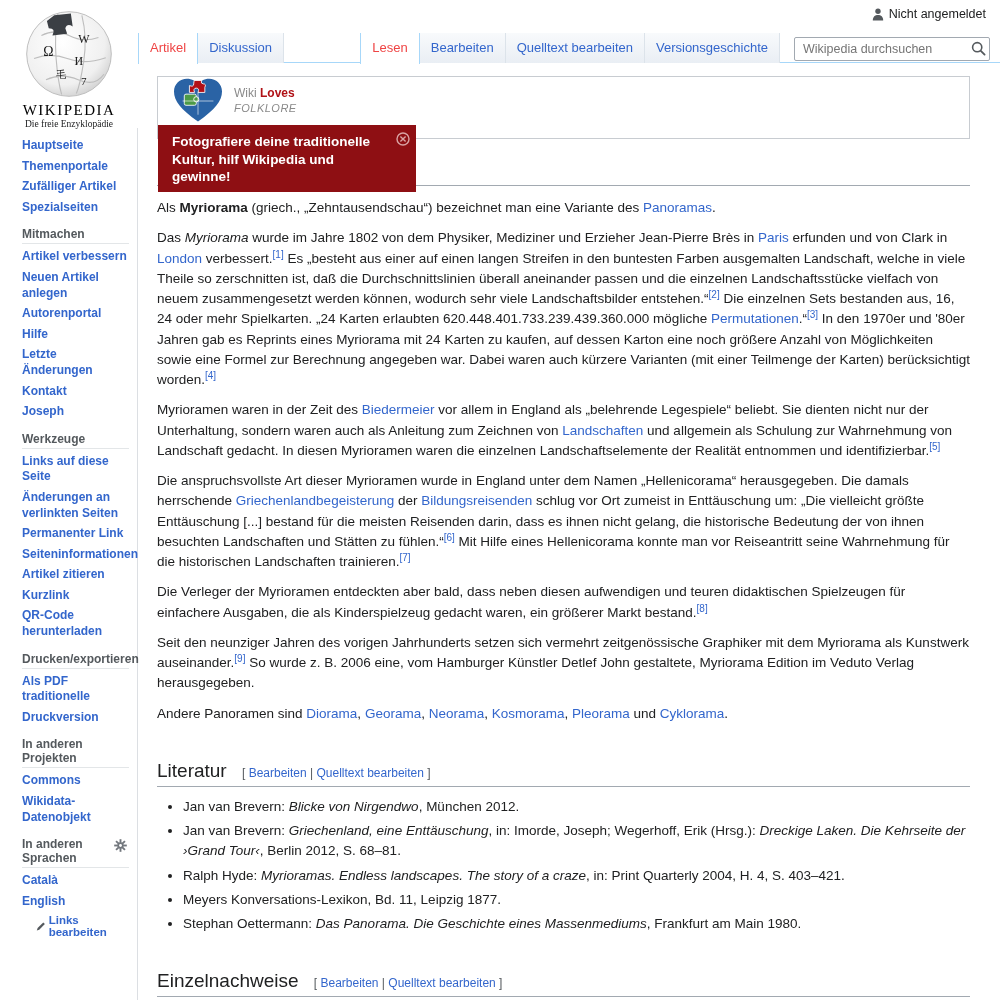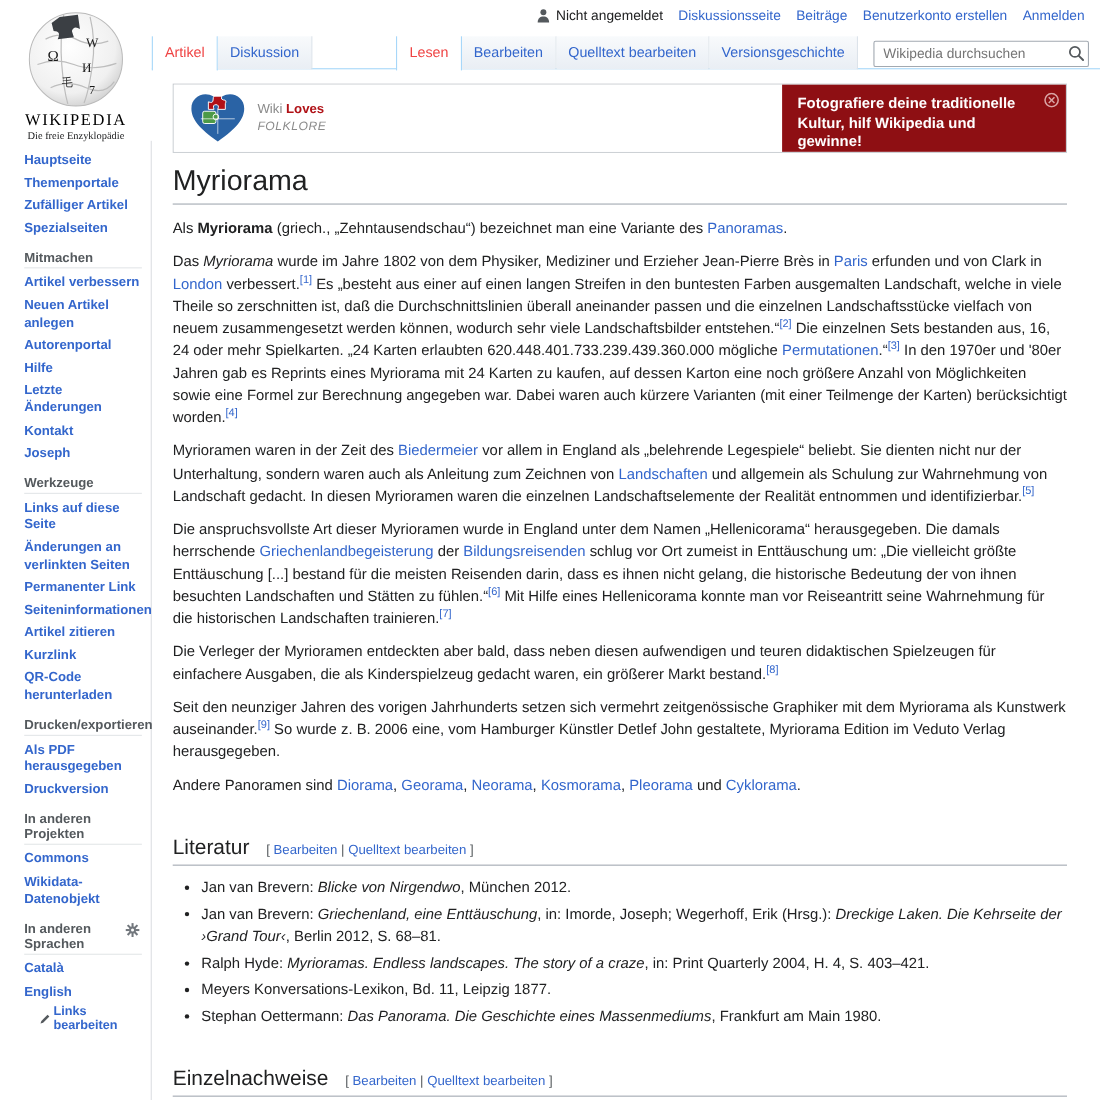--- a/index.html
+++ b/index.html
@@ -38,21 +38,21 @@
   .sb-list { list-style:none; }
   .sb-list li { margin:0 0 5px 0; line-height:1.3; }
   .sb-list a { color:#3366cc; font-size:12px; }
   .sb-gear { position:absolute; right:2px; top:0; cursor:pointer; }
   #lang-edit { margin-top:2px; font-size:11.5px; color:#3366cc; display:flex; gap:3px; align-items:center; padding-left:14px; cursor:pointer; }
 
   
   #content { position:absolute; left:139px; top:63px; width:847px; padding:13px 16px 0 18px; }
 
   
-  #banner { display:flex; height:63px; border:1px solid #c8ccd1; margin-bottom:10px; cursor:pointer; }
+  #banner { display:flex; height:63px; border:1px solid #c8ccd1; margin-bottom:10px; cursor:pointer;flex-direction:column; }
   .banner-left { flex:1; background:#fff; display:flex; align-items:center; padding-left:14px; gap:10px; }
   .banner-brand { font-size:12px; color:#8a8a8a; line-height:1.25; }
   .banner-brand .loves { color:#b01116; font-weight:bold; }
   .banner-brand .folk { font-style:italic; font-size:11px; letter-spacing:0.5px; }
   .banner-right { width:258px; background:#8e0f13; color:#fff; position:relative;
                   font-weight:bold; font-size:13.5px; line-height:1.3; padding:8px 34px 6px 14px; }
   #banner-close { position:absolute; top:5px; right:6px; cursor:pointer; opacity:0.85; }
 
   
   h1 { font-size:26px; font-weight:normal; padding-bottom:5px; border-bottom:1px solid #a2a9b1; margin:4px 0 12px 0; }
@@ -81,21 +81,20 @@
 <div id="page">
 
   <div id="topbar">
     <span class="status">
       <svg width="12" height="13" viewBox="0 0 12 13">
           <circle cx="6" cy="3.2" r="2.7" fill="#54595d"></circle>
           <path d="M0.8 12.5 C0.8 8.8 3 7 6 7 C9 7 11.2 8.8 11.2 12.5 Z" fill="#54595d"></path>
         </svg>
       <span>Nicht angemeldet</span>
     </span>
-    <span id="topbar-links"><a href="#" class="lnk" style="margin-left: 0px;">Diskussionsseite</a><a href="#" class="lnk" style="margin-left: 14px;">Beiträge</a><a href="#" class="lnk" style="margin-left: 14px;">Benutzerkonto erstellen</a><a href="#" class="lnk" style="margin-left: 14px;">Anmelden</a></span>
   </div>
 
   <div id="tabrow">
     <div class="tabs" id="tabs-left">
         <div class="tab active">Artikel</div>
         <div class="tab">Diskussion</div>
       </div>
     <div id="tabs-right">
       <div class="tabs" id="tabs-views">
           <div class="tab active">Lesen</div>
@@ -159,21 +158,21 @@
           <li><a href="#">Links auf diese Seite</a></li>
           <li><a href="#">Änderungen an verlinkten Seiten</a></li>
           <li><a href="#">Permanenter Link</a></li>
           <li><a href="#">Seiteninformationen</a></li>
           <li><a href="#">Artikel zitieren</a></li>
           <li><a href="#">Kurzlink</a></li>
           <li><a href="#">QR-Code herunterladen</a></li>
         </ul>
         <div class="sb-title"><span>Drucken/exportieren</span></div>
         <ul class="sb-list">
-          <li><a href="#">Als PDF herausgegeben</a></li>
+          <li><a href="#">Als PDF traditionelle</a></li>
           <li><a href="#">Druckversion</a></li>
         </ul>
         <div class="sb-title"><span>In anderen Projekten</span></div>
         <ul class="sb-list">
           <li><a href="#">Commons</a></li>
           <li><a href="#">Wikidata-Datenobjekt</a></li>
         </ul>
         <div class="sb-title"><span>In anderen Sprachen</span><span class="sb-gear"><svg width="13" height="13" viewBox="0 0 14 14">
               <g fill="#72777d">
                 <rect x="6" y="0.2" width="2" height="4" transform="rotate(0 7 7)"></rect>

